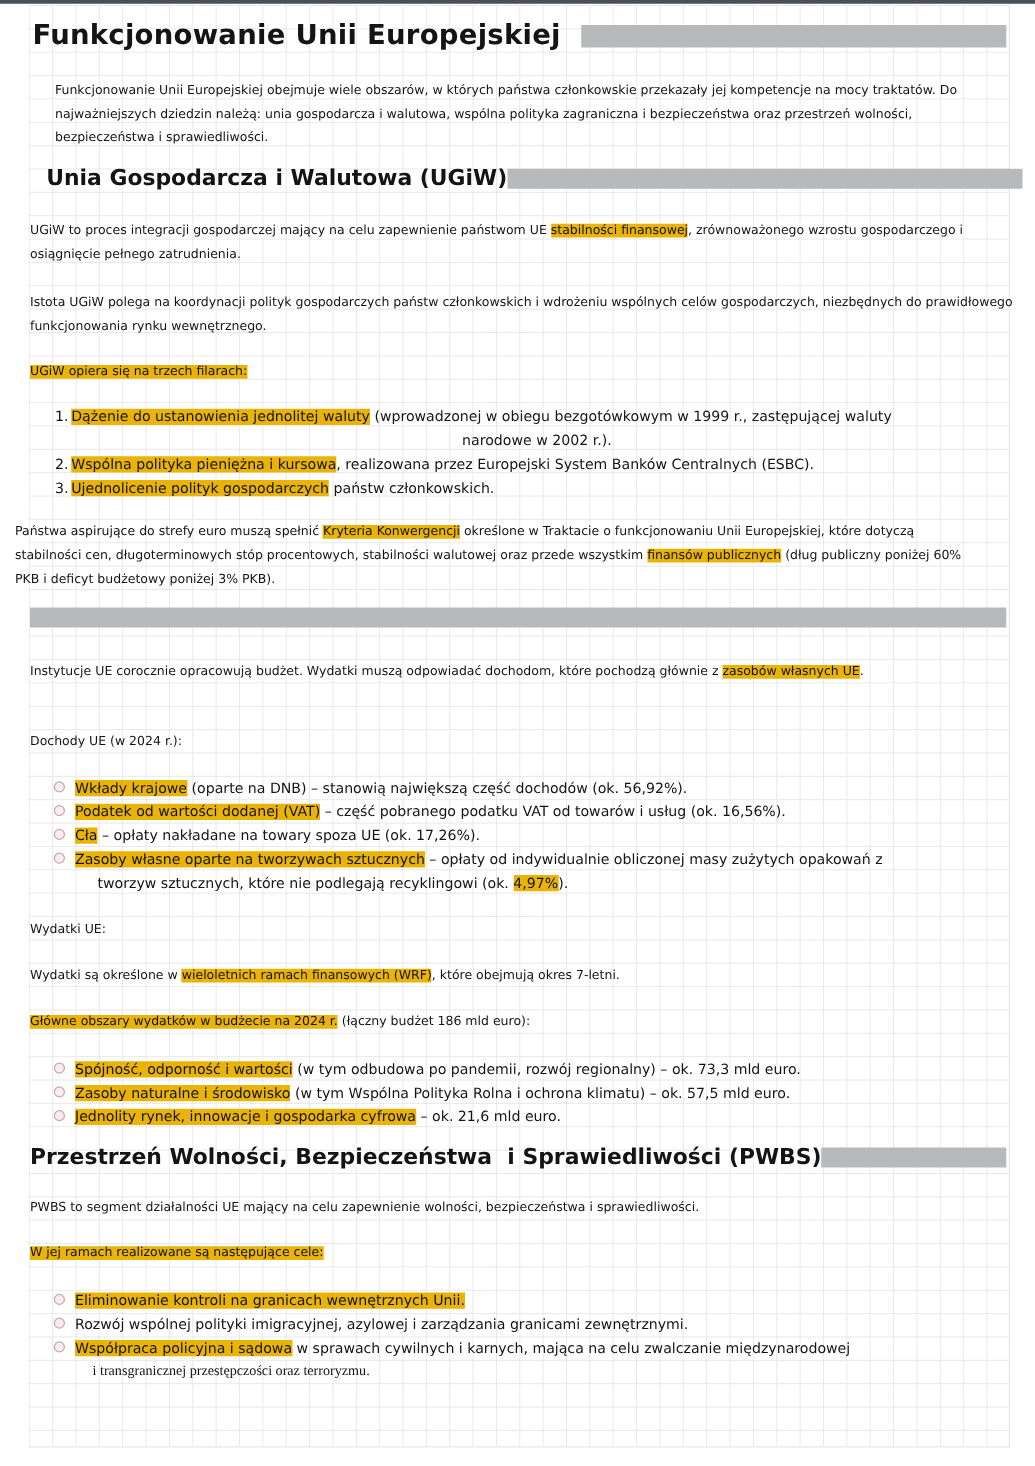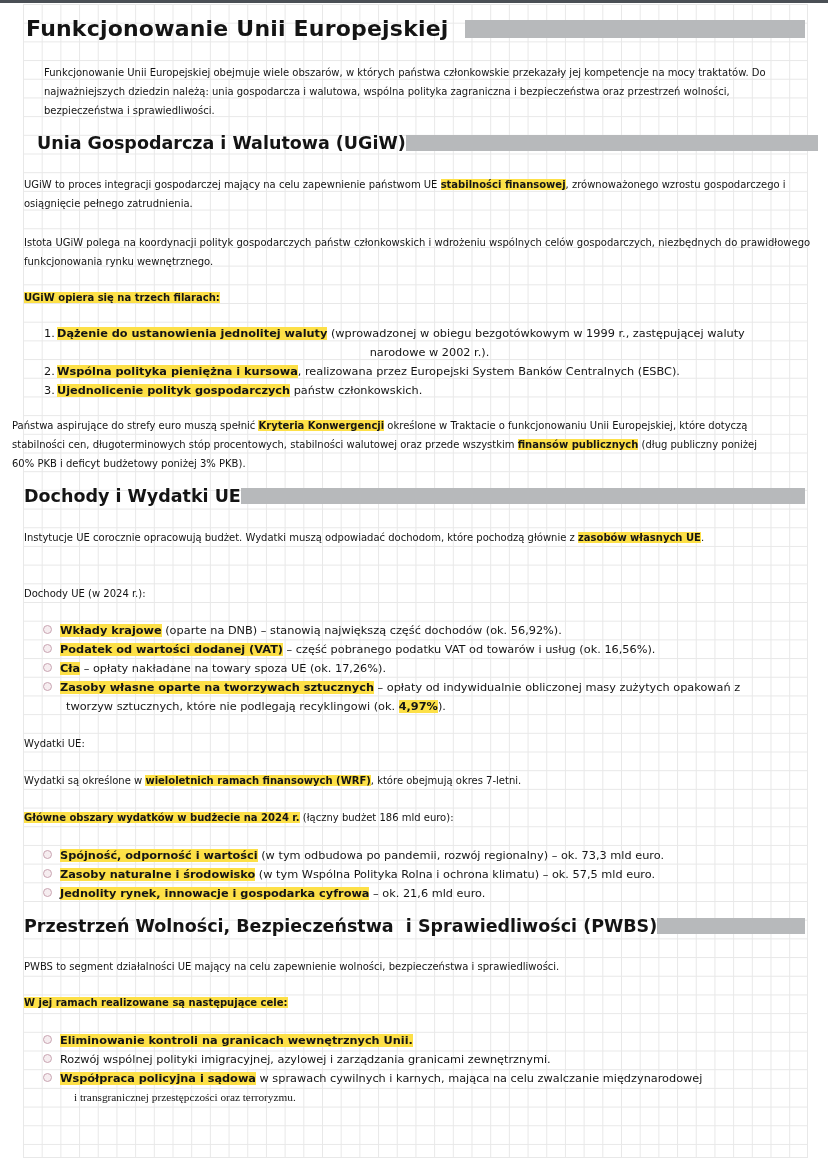--- a/index.html
+++ b/index.html
@@ -19,21 +19,21 @@
     border-right: 1px solid #e8e8e8; border-bottom: 1px solid #e8e8e8;
   }
   .page { position: absolute; left: 0; top: 0; width: 828px; }
   .abs { position: absolute; }
   h1, h2 { margin: 0; font-weight: bold; white-space: nowrap; display: flex; align-items: center; }
   h1 { font-size: 22px; letter-spacing: 0.2px; }
   h2 { font-size: 17.5px; }
   .bar { background: #b7b9bb; height: 16px; flex: 1; }
   h1 .bar { height: 18px; margin-left: 16px; }
   .p { font-size: 10px; line-height: 19px; margin: 0; }
-  .hl { background: #fde047; font-weight: bold; }
+  .hl { background: #eab308; font-weight: normal; }
   ol { margin: 0; padding: 0; list-style: none; }
   .li { font-size: 11.3px; line-height: 19px; position: relative; }
   .num { position: absolute; left: -13px; top: 0; }
   .bul { position: absolute; left: -17px; top: 4px; width: 9px; height: 9px; border-radius: 50%; border: 1.3px solid #c9a5b2; background: #f6edf0; box-sizing: border-box; }
   .cont { padding-left: 17px; }
 </style>
 </head>
 <body>
 
 <div class="topbar"></div>
@@ -77,21 +77,20 @@
       <span class="num">3.</span>
       <span class="hl">Ujednolicenie polityk gospodarczych</span><span> państw członkowskich.</span>
     </li>
   </ol>
 
   <p class="p abs" style="left:12px; top:416px; width:760px;">
     <span>Państwa aspirujące do strefy euro muszą spełnić </span><span class="hl">Kryteria Konwergencji</span><span> określone w Traktacie o funkcjonowaniu Unii Europejskiej, które dotyczą stabilności cen, długoterminowych stóp procentowych, stabilności walutowej oraz przede wszystkim </span><span class="hl">finansów publicznych</span><span> (dług publiczny poniżej 60% PKB i deficyt budżetowy poniżej 3% PKB).</span>
   </p>
 
   <h2 class="abs" style="left:24px; top:486px; width:781px;">
-    <span>Dochody i Wydatki UE</span>
     <span class="bar"></span>
   </h2>
 
   <p class="p abs" style="left:24px; top:528px; width:760px;">
     <span>Instytucje UE corocznie opracowują budżet. Wydatki muszą odpowiadać dochodom, które pochodzą głównie z </span><span class="hl">zasobów własnych UE</span><span>.</span>
   </p>
 
   <p class="p abs" style="left:24px; top:584px;">Dochody UE (w 2024 r.):</p>
 
   <ul class="abs" style="left:60px; top:621px; width:740px; margin:0; padding:0; list-style:none;">
@@ -103,21 +102,21 @@
       <span class="bul"></span>
       <span class="hl">Podatek od wartości dodanej (VAT)</span><span> – część pobranego podatku VAT od towarów i usług (ok. 16,56%).</span>
     </li>
     <li class="li">
       <span class="bul"></span>
       <span class="hl">Cła</span><span> – opłaty nakładane na towary spoza UE (ok. 17,26%).</span>
     </li>
     <li class="li">
       <span class="bul"></span>
       <span class="hl">Zasoby własne oparte na tworzywach sztucznych</span><span> – opłaty od indywidualnie obliczonej masy zużytych opakowań z</span>
-      <div class="cont" style="padding-left:6px;"><span>tworzyw sztucznych, które nie podlegają recyklingowi (ok. </span><span class="hl">4,97%</span><span>).</span></div>
+      <div class="cont" style="padding-left:18px;"><span>tworzyw sztucznych, które nie podlegają recyklingowi (ok. </span><span class="hl">4,97%</span><span>).</span></div>
     </li>
   </ul>
 
   <p class="p abs" style="left:24px; top:734px;">Wydatki UE:</p>
 
   <p class="p abs" style="left:24px; top:771px; width:760px;">
     <span>Wydatki są określone w </span><span class="hl">wieloletnich ramach finansowych (WRF)</span><span>, które obejmują okres 7-letni.</span>
   </p>
 
   <p class="p abs" style="left:24px; top:808px; width:760px;">

